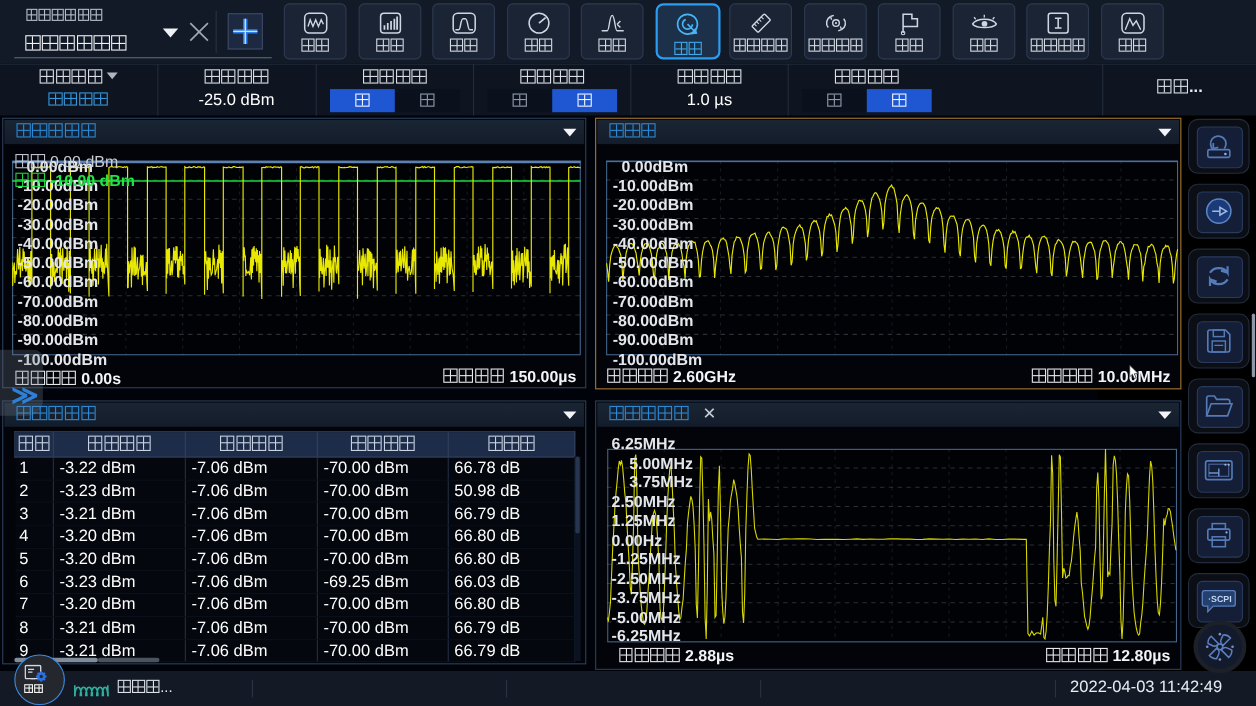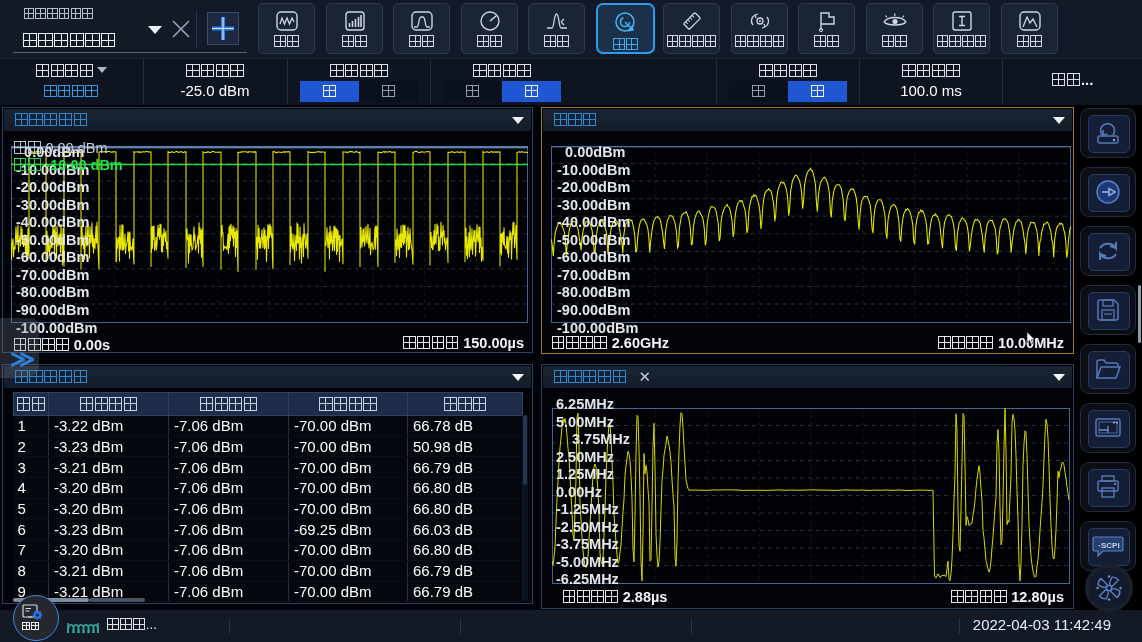--- a/index.html
+++ b/index.html
@@ -165,27 +165,27 @@
       <div class="l2">-25.0 dBm</div>
     </div>
     <div class="tcol" style="left:287px;width:143px">
       <div class="l1"><i class="cj"></i><i class="cj"></i><i class="cj"></i><i class="cj"></i></div>
       <div class="l2"><span class="tog on"><i class="cj s14"></i></span><span class="tog"><i class="cj s14"></i></span></div>
     </div>
     <div class="tcol" style="left:430px;width:143px">
       <div class="l1"><i class="cj"></i><i class="cj"></i><i class="cj"></i><i class="cj"></i></div>
       <div class="l2"><span class="tog"><i class="cj s14"></i></span><span class="tog on"><i class="cj s14"></i></span></div>
     </div>
+    <div class="tcol" style="left:573px;width:143px">
+      <div class="l1"><i class="cj"></i><i class="cj"></i><i class="cj"></i><i class="cj"></i></div>
+      <div class="l2">1.0 µs</div>
+    </div>
     <div class="tcol" style="left:716px;width:143px">
       <div class="l1"><i class="cj"></i><i class="cj"></i><i class="cj"></i><i class="cj"></i></div>
       <div class="l2"><span class="tog"><i class="cj s14"></i></span><span class="tog on"><i class="cj s14"></i></span></div>
-    </div>
-    <div class="tcol" style="left:859px;width:143px">
-      <div class="l1"><i class="cj"></i><i class="cj"></i><i class="cj"></i><i class="cj"></i></div>
-      <div class="l2">100.0 ms</div>
     </div>
     <div class="tcol" style="left:1002px;width:140px">
       <div class="l1" style="margin-top:13px;font-size:15px"><i class="cj"></i><i class="cj"></i>...</div>
     </div>
 
 <div class="panel" style="left:2px;top:107px;width:531px;height:246px">
  <div class="ptitle"><i class="cj"></i><i class="cj"></i><i class="cj"></i><i class="cj"></i><i class="cj"></i></div>
       <div class="parrow" style="right:8px"></div>
  <div class="plotbox" style="left:8px;top:38px;width:517px;height:177px"></div>
  <svg class="abs" style="left:8px;top:38px" width="517" height="177">
@@ -378,21 +378,21 @@
         <line x1="155.4" y1="0" x2="155.4" y2="175" stroke="rgba(150,160,178,.15)" stroke-dasharray="3 4"></line>
         <line x1="207.2" y1="0" x2="207.2" y2="175" stroke="rgba(150,160,178,.15)" stroke-dasharray="3 4"></line>
         <line x1="259.0" y1="0" x2="259.0" y2="175" stroke="rgba(150,160,178,.15)" stroke-dasharray="3 4"></line>
         <line x1="310.8" y1="0" x2="310.8" y2="175" stroke="rgba(150,160,178,.15)" stroke-dasharray="3 4"></line>
         <line x1="362.6" y1="0" x2="362.6" y2="175" stroke="rgba(150,160,178,.15)" stroke-dasharray="3 4"></line>
         <line x1="414.4" y1="0" x2="414.4" y2="175" stroke="rgba(150,160,178,.15)" stroke-dasharray="3 4"></line>
         <line x1="466.2" y1="0" x2="466.2" y2="175" stroke="rgba(150,160,178,.15)" stroke-dasharray="3 4"></line>
    <polyline points="0.0,153.2 1.0,157.1 2.0,149.0 3.0,138.9 4.0,114.0 5.0,90.5 6.0,72.6 7.0,53.5 8.0,39.9 9.0,30.1 10.0,18.4 11.0,11.1 12.0,14.5 13.0,10.5 14.0,16.5 15.0,27.6 16.0,40.4 17.0,48.8 18.0,68.9 19.0,87.3 20.0,104.1 21.0,126.2 22.0,132.3 23.0,103.6 24.0,69.0 25.0,9.4 26.0,5.2 27.0,36.1 28.0,95.7 29.0,112.0 30.0,129.8 31.0,142.7 32.0,150.6 33.0,158.4 34.0,159.5 35.0,156.8 36.0,148.0 37.0,130.8 38.0,117.1 39.0,99.5 40.0,83.8 41.0,66.8 42.0,58.9 43.0,56.0 44.0,59.3 45.0,69.1 46.0,84.4 47.0,103.4 48.0,145.0 49.0,153.6 50.0,156.1 51.0,150.0 52.0,127.2 53.0,101.7 54.0,68.5 55.0,45.9 56.0,28.9 57.0,17.0 58.0,16.1 59.0,31.5 60.0,53.6 61.0,74.5 62.0,105.7 63.0,120.8 64.0,134.1 65.0,147.2 66.0,155.3 67.0,153.3 68.0,143.9 69.0,137.2 70.0,120.0 71.0,103.7 72.0,91.1 73.0,67.5 74.0,57.7 75.0,50.1 76.0,43.3 77.0,46.1 78.0,52.6 79.0,68.5 80.0,90.8 81.0,141.5 82.0,153.9 83.0,107.7 84.0,47.0 85.0,7.3 86.0,8.6 87.0,42.3 88.0,88.8 89.0,153.2 90.0,172.9 91.0,126.8 92.0,45.6 93.0,65.8 94.0,57.4 95.0,63.4 96.0,81.3 97.0,95.3 98.0,153.2 99.0,151.6 100.0,99.5 101.0,39.1 102.0,15.4 103.0,58.3 104.0,126.2 105.0,147.1 106.0,159.0 107.0,153.4 108.0,134.8 109.0,101.7 110.0,72.0 111.0,61.8 112.0,47.2 113.0,41.3 114.0,36.0 115.0,28.0 116.0,31.9 117.0,37.5 118.0,43.6 119.0,54.4 120.0,71.7 121.0,86.6 122.0,98.7 123.0,148.7 124.0,158.3 125.0,133.0 126.0,74.5 127.0,43.1 128.0,17.3 129.0,4.7 130.0,6.0 131.0,19.5 132.0,39.0 134.0,72.1 136.0,80.5 137.0,82.2 143.0,82.0 149.0,82.2 155.0,82.4 161.0,81.9 167.0,82.0 173.0,81.9 179.0,81.9 185.0,82.0 191.0,82.4 197.0,82.2 203.0,82.3 209.0,82.2 215.0,82.4 221.0,82.2 227.0,81.9 233.0,82.3 239.0,82.0 245.0,82.2 251.0,82.2 257.0,81.9 263.0,81.9 269.0,82.1 275.0,82.1 281.0,82.4 287.0,82.3 293.0,81.9 299.0,82.1 305.0,82.2 311.0,82.0 317.0,82.4 323.0,82.1 329.0,82.2 335.0,82.0 341.0,82.4 347.0,81.9 353.0,82.4 359.0,82.4 365.0,82.1 371.0,82.1 377.0,82.3 381.0,82.2 382.5,168.0 384.0,170.1 386.0,165.8 388.0,169.4 390.0,167.5 392.0,167.3 394.0,168.5 396.0,153.2 397.0,171.6 398.0,172.9 399.0,165.9 400.0,151.1 401.0,125.5 402.0,92.1 403.0,65.8 404.0,5.9 405.0,22.8 406.0,101.3 407.0,137.9 408.0,143.2 409.0,101.7 410.0,53.2 411.0,5.5 412.0,7.6 413.0,57.8 414.0,117.5 415.0,108.6 416.0,111.5 417.0,117.5 418.0,116.8 419.0,115.1 420.0,115.3 421.0,106.7 422.0,102.0 423.0,92.0 424.0,80.4 425.0,71.1 426.0,64.1 427.0,57.6 428.0,65.2 429.0,80.6 430.0,92.5 431.0,122.4 432.0,130.0 433.0,141.1 434.0,152.5 435.0,156.5 436.0,161.2 437.0,164.0 438.0,160.8 439.0,153.0 440.0,139.7 441.0,128.8 442.0,114.9 443.0,100.0 444.0,89.4 445.0,35.7 446.0,21.5 447.0,45.3 448.0,100.3 449.0,136.8 450.0,133.2 451.0,93.2 452.0,40.1 453.0,0.3 454.0,42.4 455.0,116.6 456.0,112.4 457.0,114.3 458.0,88.9 459.0,67.5 460.0,14.6 461.0,6.4 462.0,10.4 463.0,22.8 464.0,47.3 465.0,82.6 466.0,111.5 467.0,155.0 468.0,172.9 469.0,155.6 470.0,117.4 471.0,57.6 472.0,35.3 473.0,22.8 474.0,24.6 475.0,47.3 476.0,81.9 477.0,116.3 478.0,134.0 479.0,148.6 480.0,156.7 481.0,163.1 482.0,167.1 483.0,169.4 484.0,168.4 485.0,158.0 486.0,151.2 487.0,139.6 488.0,122.2 489.0,107.9 490.0,94.7 491.0,78.3 492.0,50.4 493.0,25.7 494.0,11.1 495.0,15.7 496.0,30.1 497.0,58.4 498.0,92.1 499.0,117.4 500.0,137.5 501.0,149.0 502.0,151.0 503.0,140.3 504.0,121.5 505.0,93.5 506.0,63.3 507.0,69.5 508.0,62.5 509.0,60.1 510.0,54.3 511.0,54.5 512.0,57.1 513.0,64.3 514.0,70.4 515.0,78.8 516.0,85.4 517.0,92.2" fill="none" stroke="#d8d800" stroke-width="1"></polyline>
  </svg>
  <div class="axl" style="left:14px;top:31.0px">6.25MHz</div>
-      <div class="axl" style="left:14px;top:48.5px">5.00MHz</div>
+      <div class="axl" style="left:30px;top:48.5px">5.00MHz</div>
       <div class="axl" style="left:30px;top:66.0px">3.75MHz</div>
       <div class="axl" style="left:14px;top:83.5px">2.50MHz</div>
       <div class="axl" style="left:14px;top:101.0px">1.25MHz</div>
       <div class="axl" style="left:14px;top:118.5px">0.00Hz</div>
       <div class="axl" style="left:14px;top:136.0px">-1.25MHz</div>
       <div class="axl" style="left:14px;top:153.5px">-2.50MHz</div>
       <div class="axl" style="left:14px;top:171.0px">-3.75MHz</div>
       <div class="axl" style="left:14px;top:188.5px">-5.00MHz</div>
       <div class="axl" style="left:14px;top:206.0px">-6.25MHz</div>
  <div class="blab" style="left:20px;top:224px"><i class="cj s15"></i><i class="cj s15"></i><i class="cj s15"></i><i class="cj s15"></i> 2.88µs</div>

